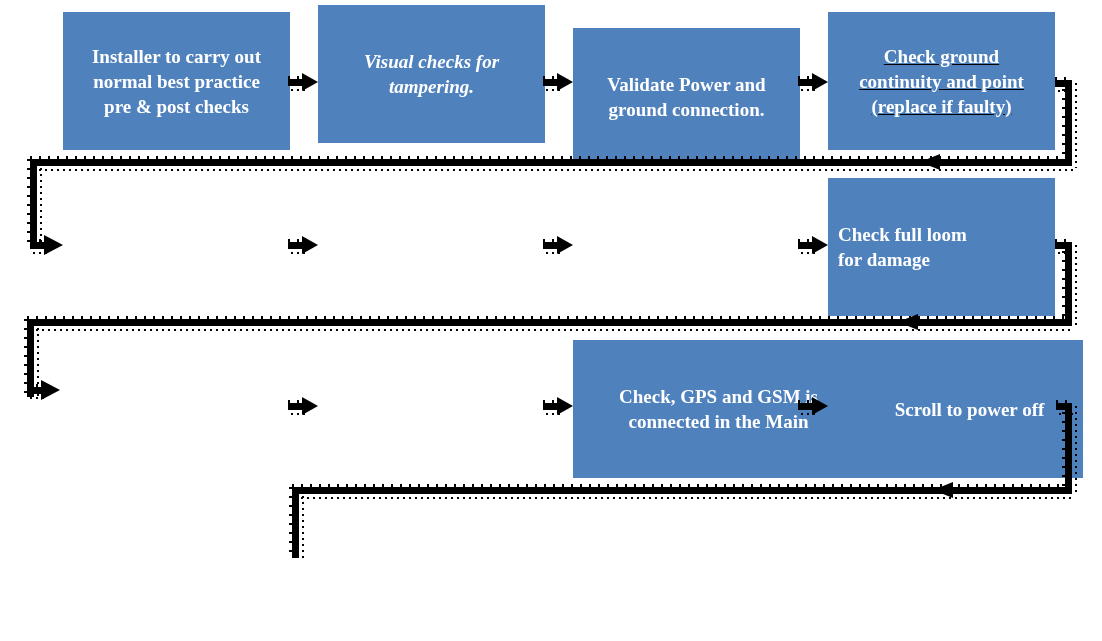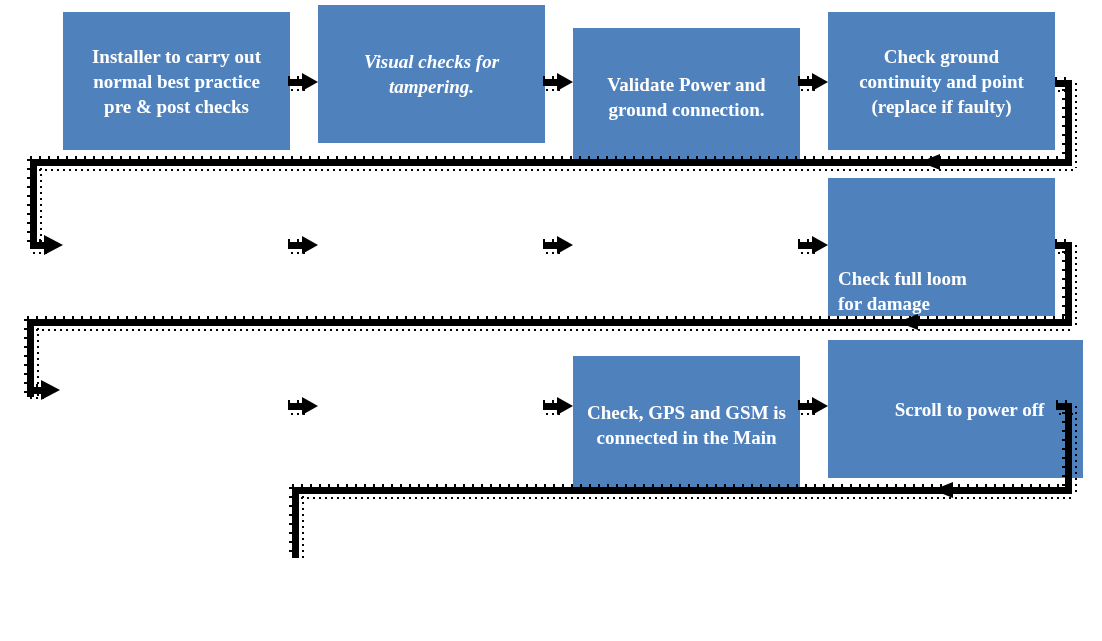--- a/index.html
+++ b/index.html
@@ -80,32 +80,32 @@
 pre &amp; post checks</div>
   </div>
   <div class="box" style="left:318px;top:5px;font-style:italic;">
     <div class="box-text">Visual checks for
 tampering.</div>
   </div>
   <div class="box" style="left:573px;top:28px;">
     <div class="box-text">Validate Power and
 ground connection.</div>
   </div>
-  <div class="box" style="left:828px;top:12px;">
+  <div class="box" style="left:828px;top:12px;text-decoration:underline;">
     <div class="box-text">Check ground
 continuity and point
 (replace if faulty)</div>
   </div>
 
-  <div class="box align-left" style="left:828px;top:178px;align-items:flex-end;">
+  <div class="box align-left" style="left:828px;top:178px;">
     <div class="box-text">Check full loom
 for damage</div>
   </div>
 
-  <div class="box" style="left:573px;top:356px;">
+  <div class="box" style="left:573px;top:340px;padding-left:32px;">
     <div class="box-text">Check, GPS and GSM is
 connected in the Main</div>
   </div>
   <div class="box" style="left:828px;top:340px;padding-left:28px;">
     <div class="box-text">Scroll to power off</div>
   </div>
 
 
   <div class="hline" style="left:288px;top:79px;width:18px;"></div>
   <div class="ah-right-sm" style="left:302px;top:73px;"></div>

